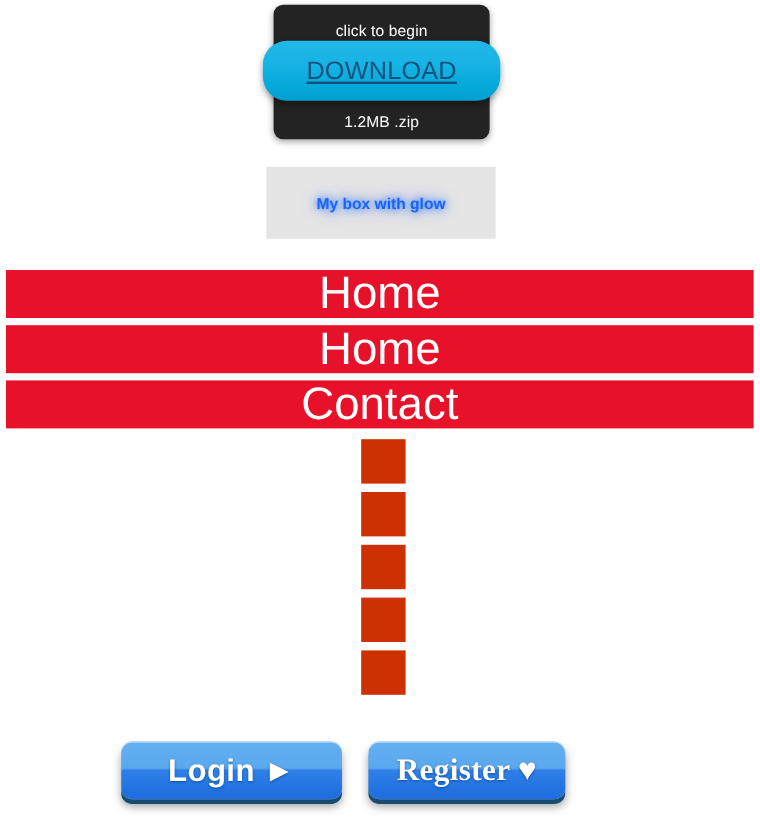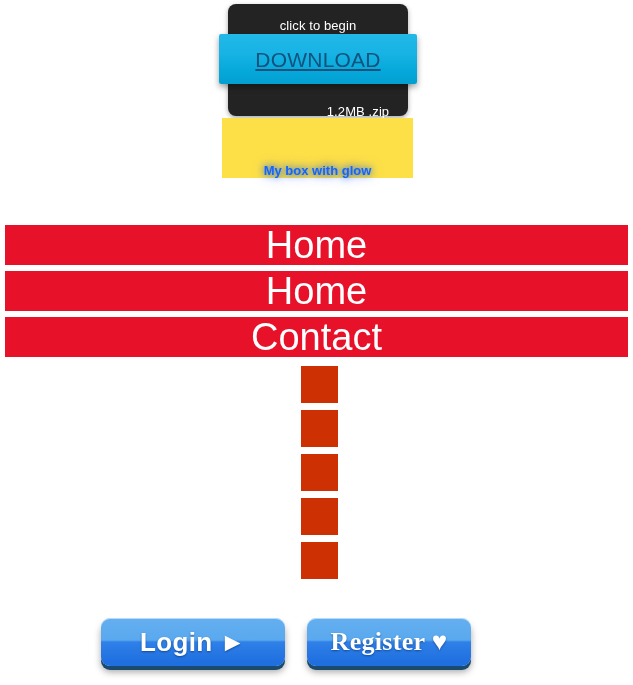--- a/index.html
+++ b/index.html
@@ -38,29 +38,29 @@
     position: absolute;
     left: 0;
     width: 180px;
     text-align: center;
     color: #ffffff;
     font-size: 13px;
     line-height: 15px;
     letter-spacing: 0.1px;
   }
   #caption-top  { top: 14px; }
-  #caption-bottom { top: 100px; margin-left: 40px; }
+  #caption-bottom { top: 90px; }
 
   #download-button {
     position: absolute;
     left: -9px;
     top: 30px;
     width: 198px;
     height: 50px;
-    border-radius: 2px;
+    border-radius: 20px;
     background: linear-gradient(to bottom, #22b8e8 0%, #16b3e4 40%, #05a8da 75%, #039fd1 100%);
     box-shadow: 0 3px 6px rgba(0,0,0,0.38);
     display: flex;
     align-items: center;
     justify-content: center;
     box-sizing: border-box;
     text-decoration: none;
   }
   #download-button-label {
     color: #12527c;
@@ -68,26 +68,26 @@
     line-height: 21px;
     text-decoration: underline;
     text-underline-offset: 2px;
     letter-spacing: 0.2px;
   }
 
   
   #glow-box {
     position: absolute;
     left: 222px;
-    top: 118px;
+    top: 139px;
     width: 191px;
     height: 60px;
-    background: #fde047;
-    display: flex;
-    align-items: flex-end;
+    background: #e5e5e5;
+    display: flex;
+    align-items: center;
     justify-content: center;
   }
   #glow-box-label {
     color: #1464ff;
     font-size: 13px;
     font-weight: bold;
     line-height: 15px;
     text-shadow: 0 0 6px rgba(20,100,255,0.85), 0 0 12px rgba(20,100,255,0.5);
   }
 

